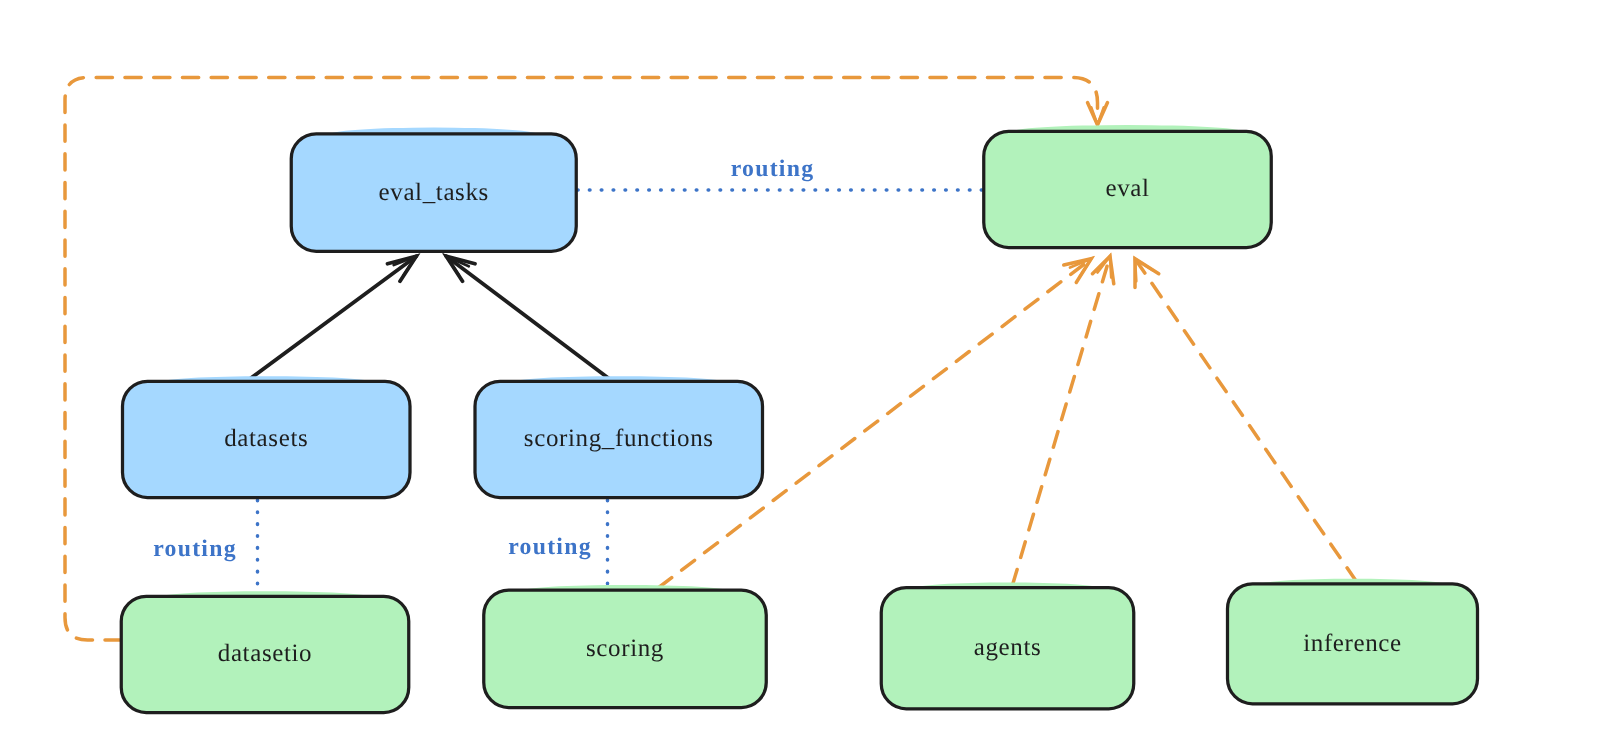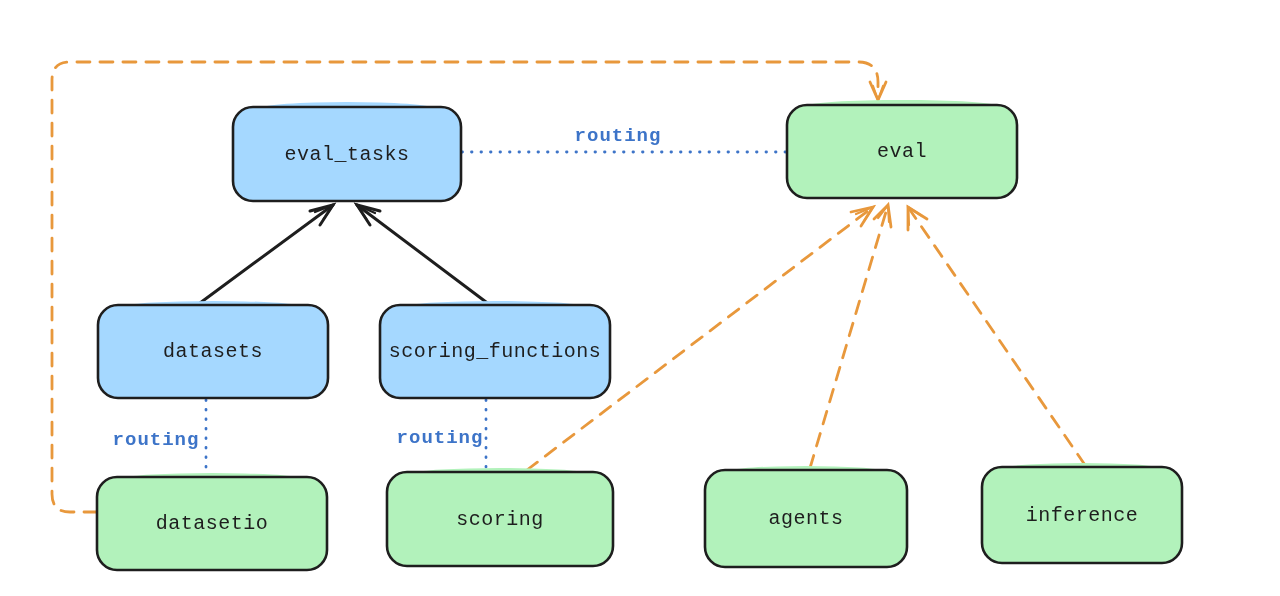--- a/index.html
+++ b/index.html
@@ -5,21 +5,21 @@
   :root{
     --blue_fill:#a5d8ff;
     --green_fill:#b2f2bb;
     --border_dark:#1e1e1e;
     --routing_blue:#3d74c8;
     --orange:#e8983c;
     --bg:#ffffff;
   }
   html,body{margin:0;padding:0;background:var(--bg);}
   .stage{position:relative;width:1280px;height:596px;background:var(--bg);overflow:hidden;
-         font-family:Liberation Mono, monospace;}
+         font-family:Liberation Serif, serif;}
   svg{display:block;}
   .node-rect{stroke:var(--border_dark);stroke-width:2.6;}
   .node-blue .node-rect{fill:var(--blue_fill);}
   .node-green .node-rect{fill:var(--green_fill);}
   .node-blue .bulge{fill:var(--blue_fill);}
   .node-green .bulge{fill:var(--green_fill);}
   .node-label{fill:var(--border_dark);font-size:20px;font-weight:500;letter-spacing:0.5px;
               text-anchor:middle;dominant-baseline:central;}
   .edge-black{stroke:var(--border_dark);stroke-width:3;fill:none;stroke-linecap:round;}
   .edge-orange{stroke:var(--orange);stroke-width:2.8;fill:none;stroke-linecap:round;

